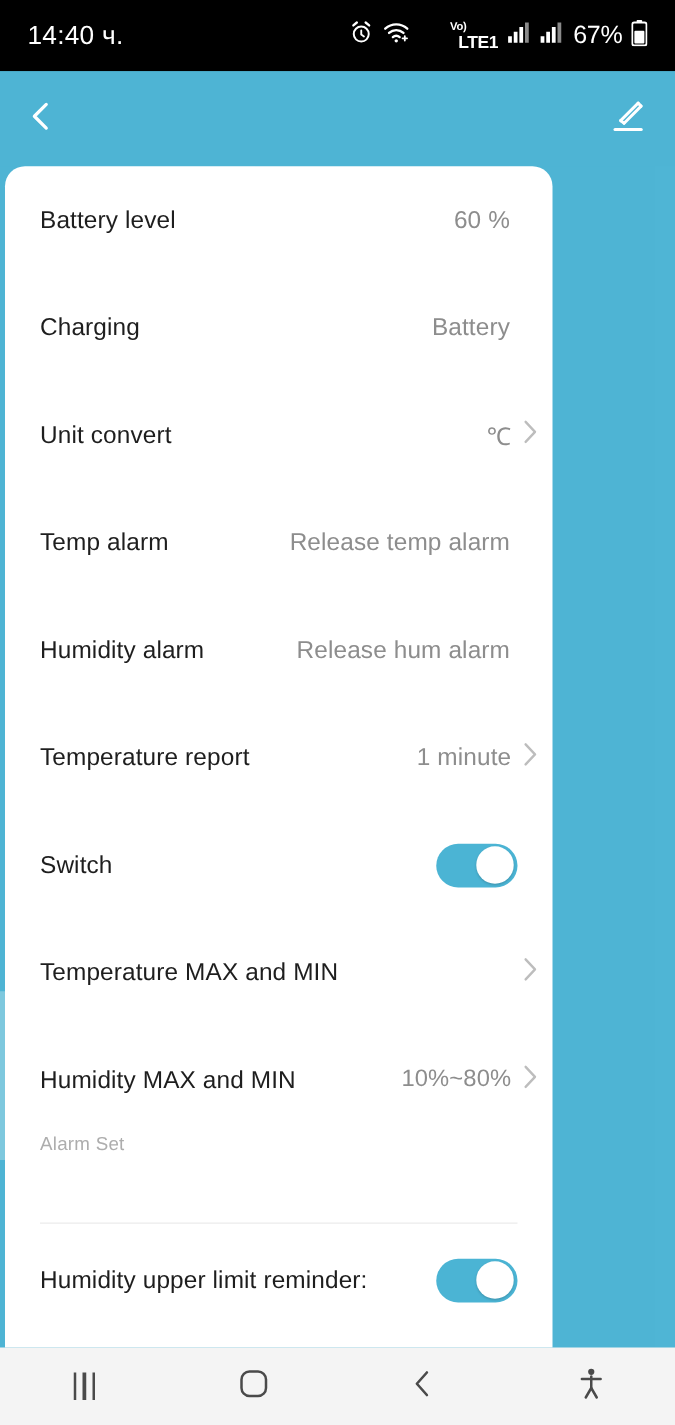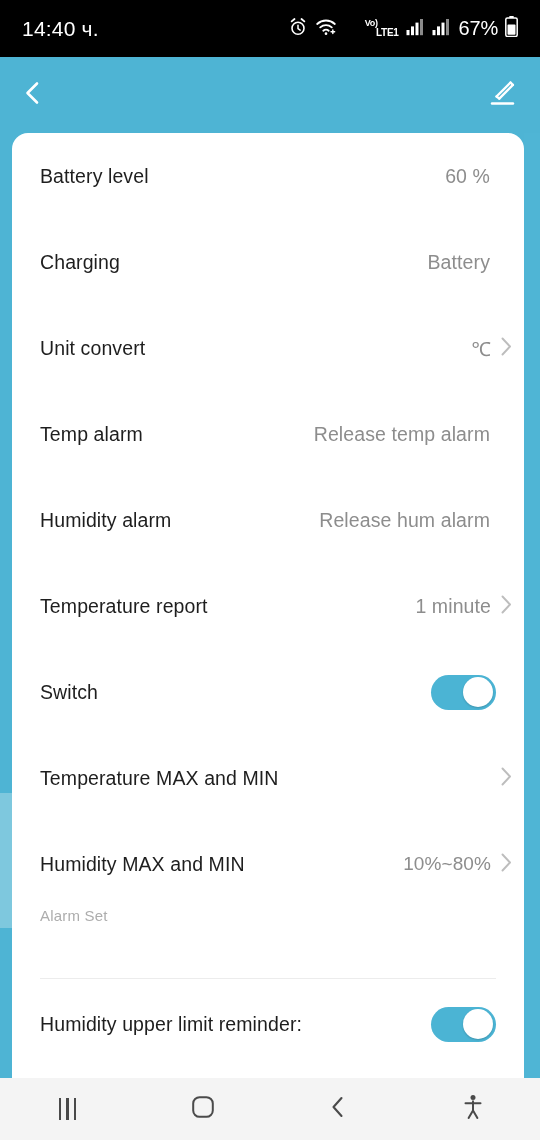--- a/index.html
+++ b/index.html
@@ -34,21 +34,21 @@
   }
   .sb-icon { display:block; }
   .sb-batt-text {
     color:#fff; font-size:20px; margin-left:1px; letter-spacing:-.2px;
   }
   .volte {
     color:#fff; line-height:1; text-align:center;
     font-family:"Liberation Sans", sans-serif;
   }
   .volte b { display:block; font-size:9px; font-weight:700; letter-spacing:-.3px; }
-  .volte i { display:block; font-size:10px; font-style:normal; font-weight:700; letter-spacing:-.3px;margin-left:32px; }
+  .volte i { display:block; font-size:14px; font-style:normal; font-weight:700; letter-spacing:-.3px;margin-left:32px; }
 
   
   .appbar {
     position:absolute; top:57px; left:0;
     width:540px; height:76px;
     background:#4eb4d4;
     display:flex; align-items:center;
     padding:0 18px;
   }
   .appbar-right { margin-left:auto; display:flex; align-items:center; padding-right:4px;}
@@ -61,22 +61,22 @@
   }
   .side-strip.left  { left:0; }
   .side-strip.right { right:0; background:#4fb5d5; }
   .strip-accent {
     position:absolute; left:0; top:660px; width:16px; height:135px;
     background:#7ec8de;
   }
 
   
   .card {
-    position:absolute; top:133px; left:12px;
-    width:512px; height:945px;
+    position:absolute; top:133px; left:4px;
+    width:438px; height:945px;
     background:#fff;
     border-radius:16px 16px 0 0;
     overflow:hidden;
   }
 
   .row {
     position:relative;
     height:86px;
     display:flex; align-items:center;
     padding:0 0 0 28px;

